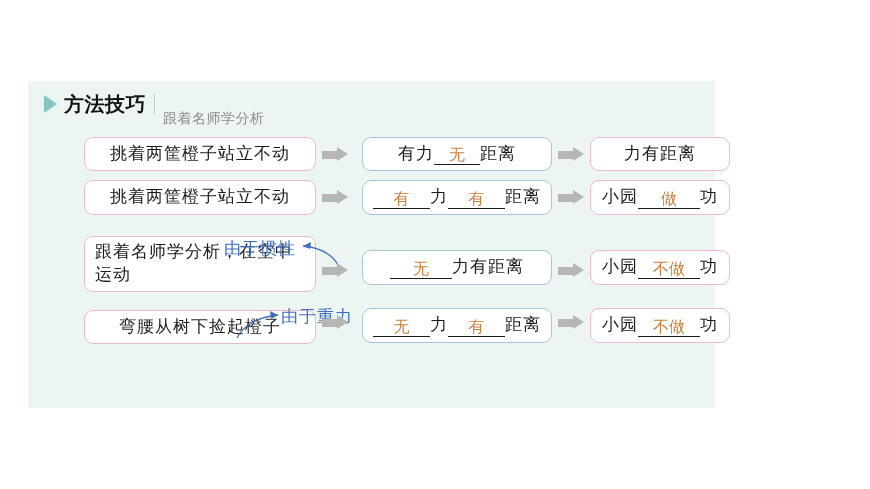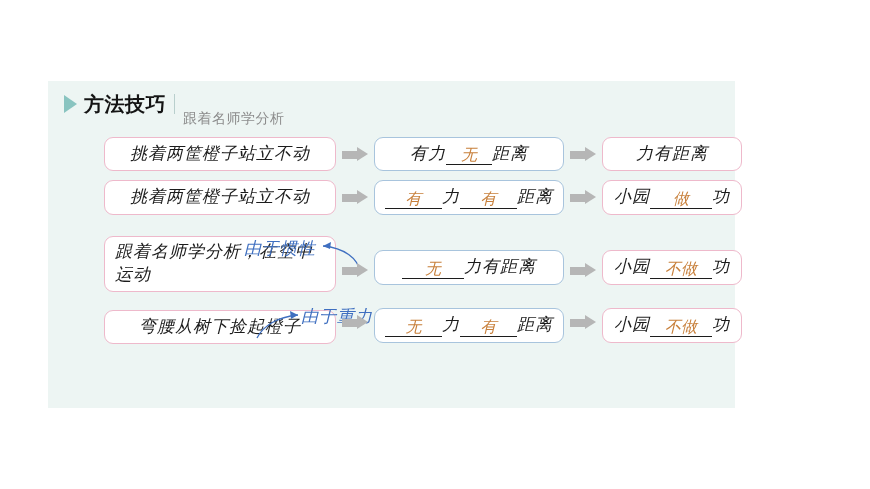--- a/index.html
+++ b/index.html
@@ -11,21 +11,21 @@
     width: 870px;
     height: 489px;
     overflow: hidden;
     font-family: "Liberation Serif", "DejaVu Serif", serif;
     position: relative;
   }
 
   
   #panel {
     position: absolute;
-    left: 48px;
+    left: 28px;
     top: 81px;
     width: 687px;
     height: 327px;
     background: #edf5f3;
   }
 
   
   #header {
     position: absolute;
     left: 16px;
@@ -67,21 +67,20 @@
     letter-spacing: 0.5px;
     margin-top: 28px;
   }
 
   
   #rows {
     position: absolute;
     left: 0;
     top: 52px;
     width: 808px;
-    font-style: italic;
   }
   .row {
     position: relative;
     display: flex;
     align-items: center;
   }
 
   
   .box {
     box-sizing: border-box;
@@ -94,21 +93,21 @@
     color: #1c1c1c;
     line-height: 1.45;
     letter-spacing: 1px;
     white-space: nowrap;
     padding: 4px 10px;
   }
   .box.pink   { border: 1.3px solid #eeb9cb; }
   .box.blue   { border: 1.3px solid #a8c4dd; }
 
   .col1 { width: 232px; min-height: 34px; }
-  .col2 { width: 190px; min-height: 34px; }
+  .col2 { width: 190px; min-height: 34px; margin-left: 8px; }
   .col3 { width: 140px; min-height: 34px; }
 
   .col1.tall { min-height: 54px; justify-content: flex-start; white-space: normal; line-height: 1.35; }
 
   
   .arrow {
     flex: none;
     width: 26px;
     height: 15px;
     position: relative;

